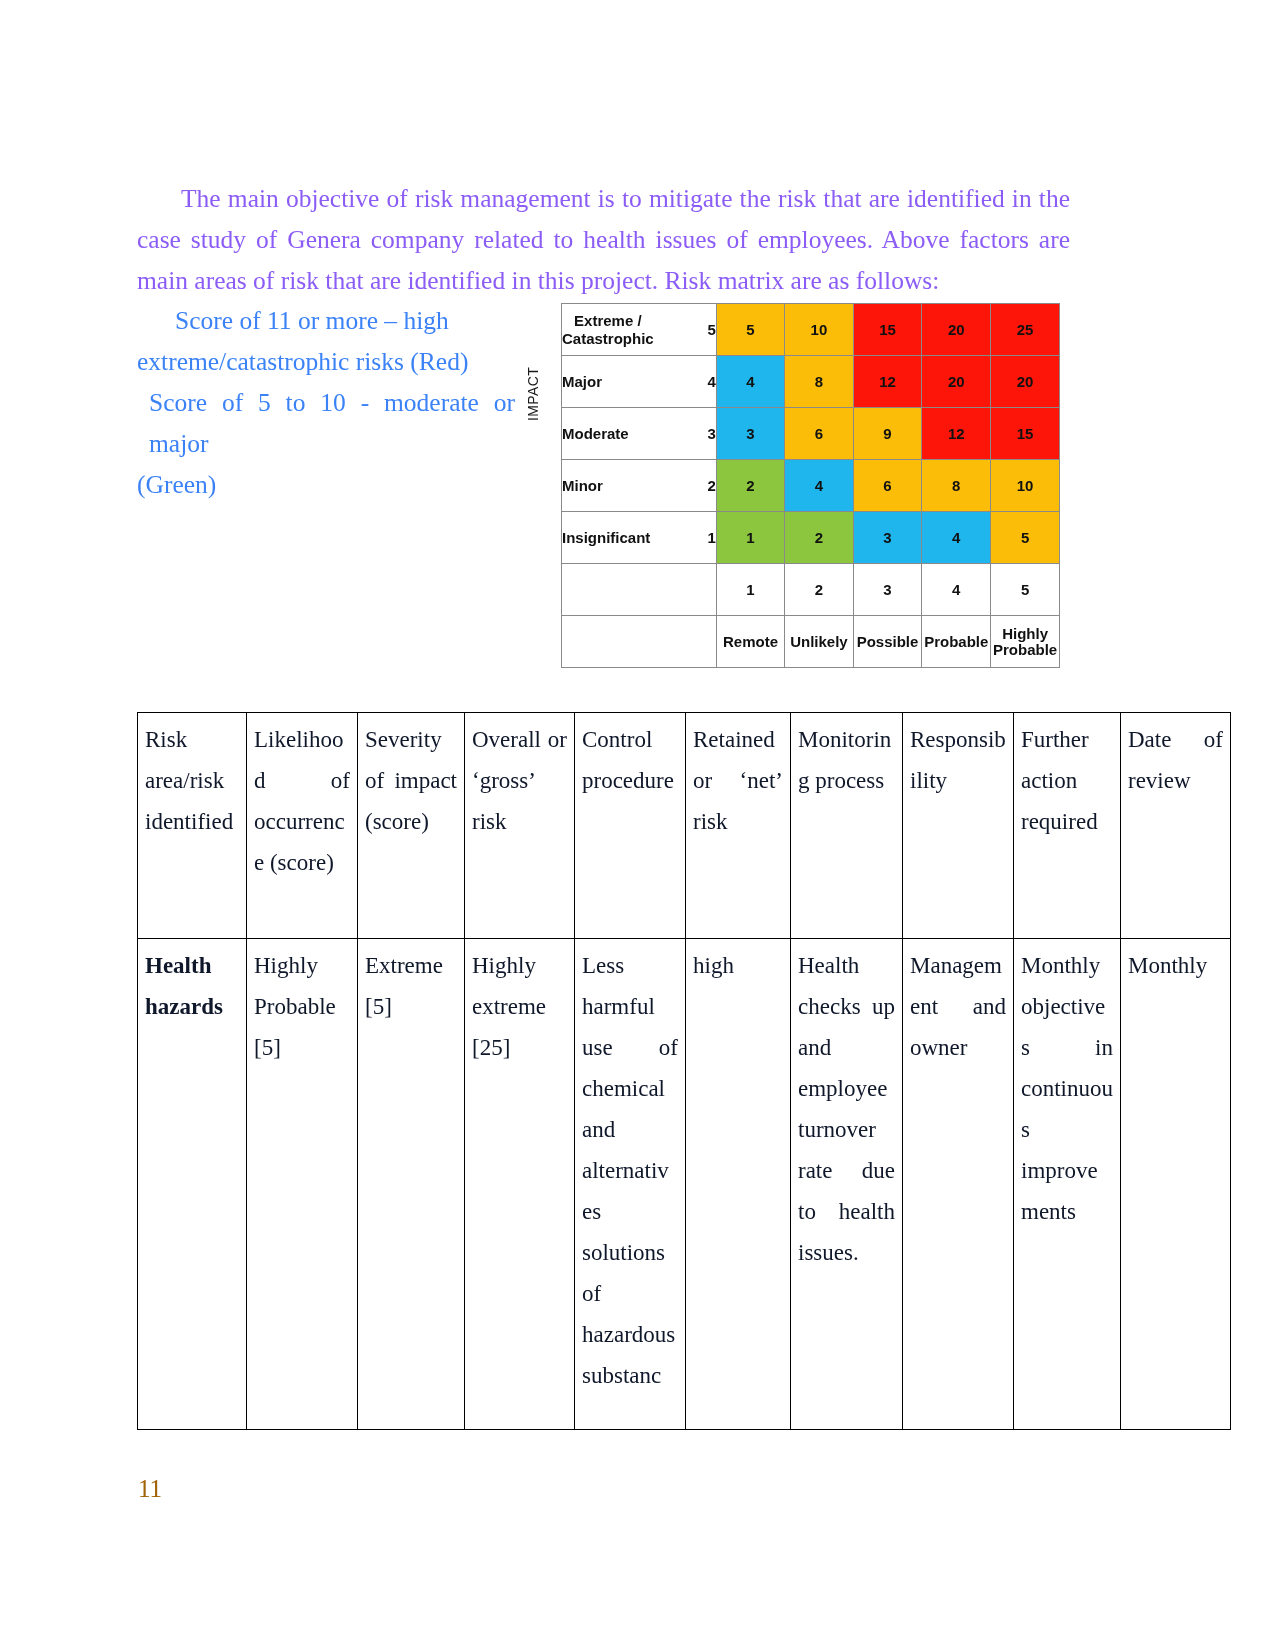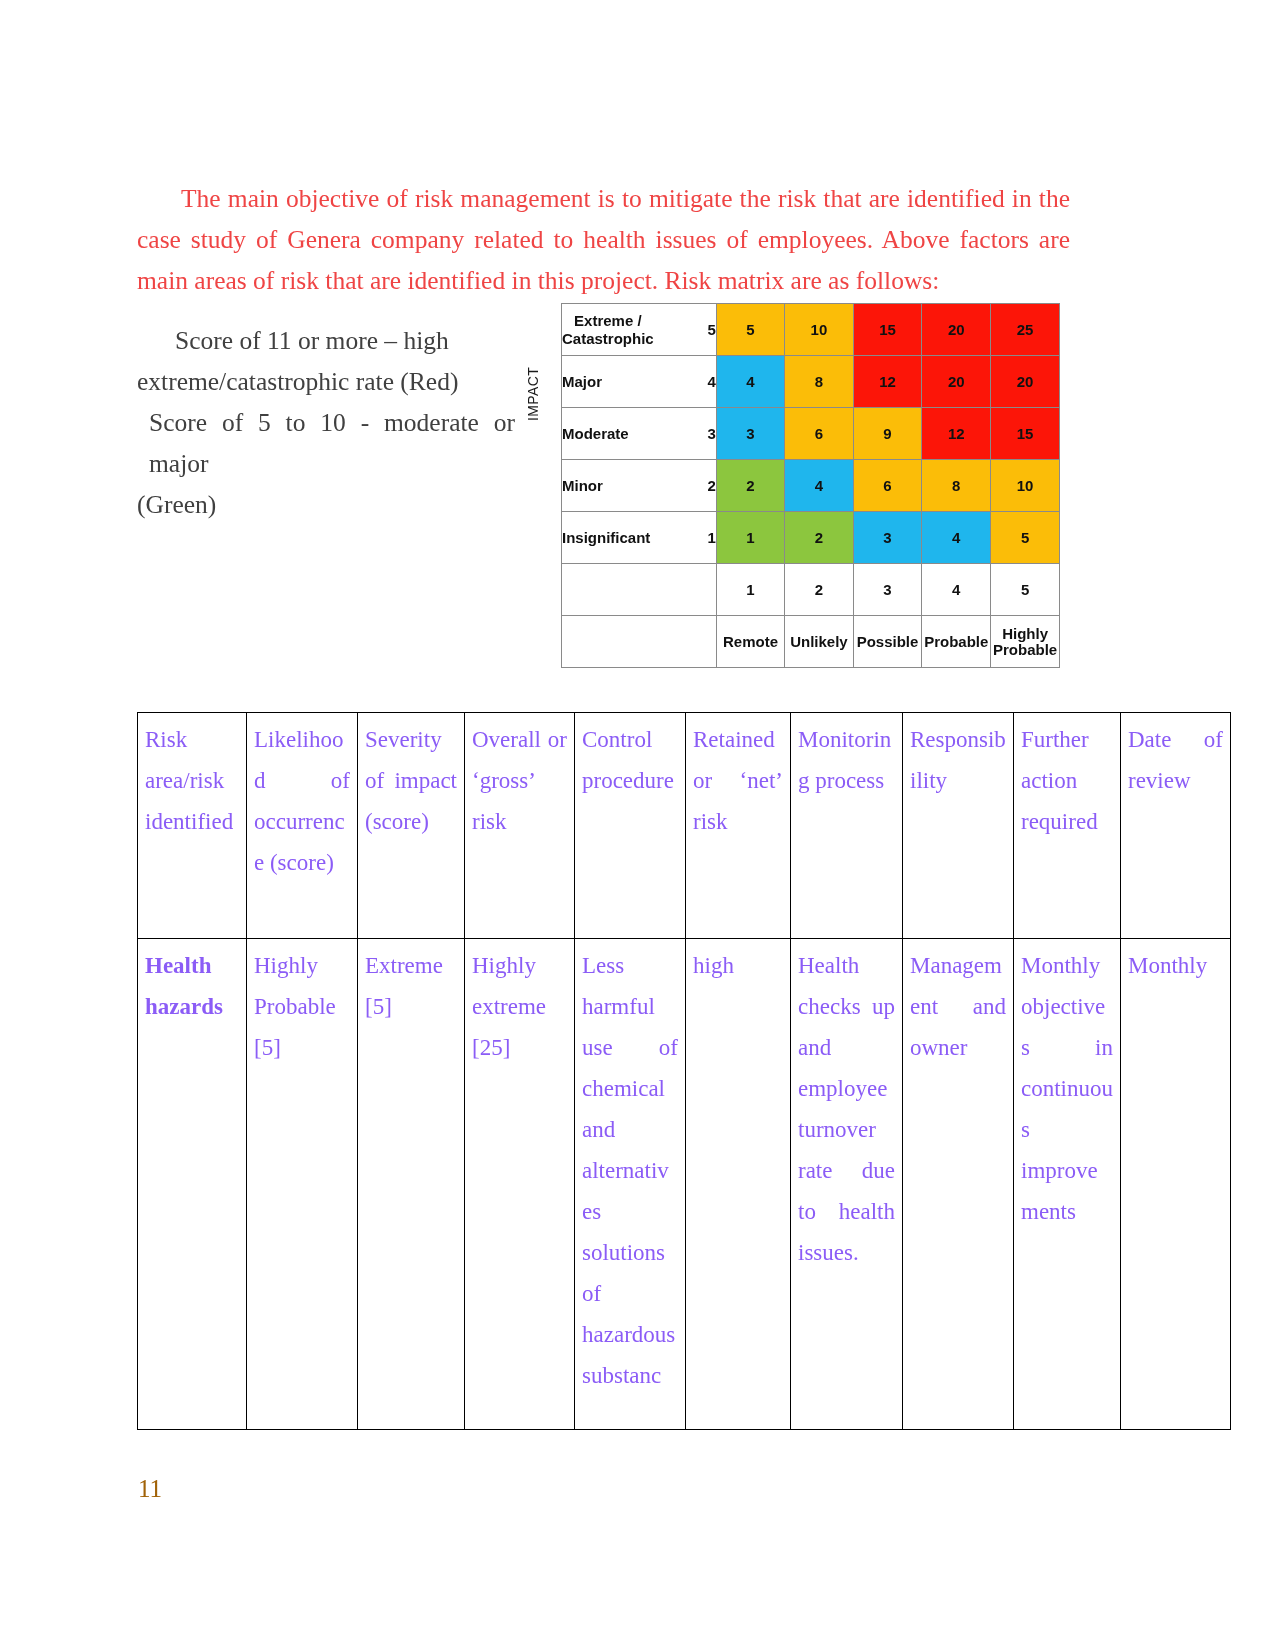--- a/index.html
+++ b/index.html
@@ -17,38 +17,37 @@
     background: #ffffff;
     overflow: hidden;
   }
 
   
   .body-text {
     position: absolute;
     left: 137px;
     top: 178px;
     width: 933px;
-    color: #ef4444;
+    color: #8b5cf6;
     font-size: 25.5px;
     line-height: 41px;
     text-align: justify;
     text-justify: inter-word;
   }
   .body-text .indent { display: inline-block; width: 44px; }
 
   
   .score-block {
     position: absolute;
     left: 137px;
     top: 300px;
     width: 378px;
-    color: #404040;
+    color: #3b82f6;
     font-size: 25.5px;
     line-height: 41px;
-    margin-top: 20px;
   }
   .score-line { text-align: justify; text-align-last: left; }
   .score-line.j { text-align: justify; }
   .score-line .indent { display: inline-block; width: 38px; }
   .score-line.pad1 { padding-left: 12px; }
   .score-line.pad2 { padding-left: 12px; }
 
   
   .matrix-wrap {
     position: absolute;
@@ -135,21 +134,21 @@
   .c-red    { background: #fc1508; }
 
   
   table.risk-table {
     position: absolute;
     left: 137px;
     top: 712px;
     border-collapse: collapse;
     width: 933px;
     table-layout: fixed;
-    color: #8b5cf6;
+    color: #0f172a;
     font-size: 23px;
     line-height: 41px;
   }
   table.risk-table td {
     border: 1.3px solid #000000;
     vertical-align: top;
     padding: 6px 7px 4px 7px;
     text-align: justify;
     text-justify: inter-word;
     word-break: break-word;
@@ -182,21 +181,21 @@
 </style>
 </head>
 <body>
 
 <div class="page">
 
   <div class="body-text"><span class="indent"></span><span>The main objective of risk management is to mitigate the risk that are identified in the case study of Genera company related to health issues of employees. Above factors are main areas of risk that are identified in this project. Risk matrix are as follows:</span></div>
 
   <div class="score-block">
     <div class="score-line j"><span class="indent"></span><span>Score of 11 or more – high</span></div>
-    <div class="score-line"><span>extreme/catastrophic rate (Red)</span></div>
+    <div class="score-line"><span>extreme/catastrophic risks (Red)</span></div>
     <div class="score-line j pad1"><span>Score of 5 to 10 - moderate or major</span></div>
     <div class="score-line"><span>(Green)</span></div>
   </div>
 
   <div class="matrix-wrap">
     <div class="impact-label">IMPACT</div>
     <table class="matrix">
       <tbody>
         <tr>
           <td class="rowhead">

